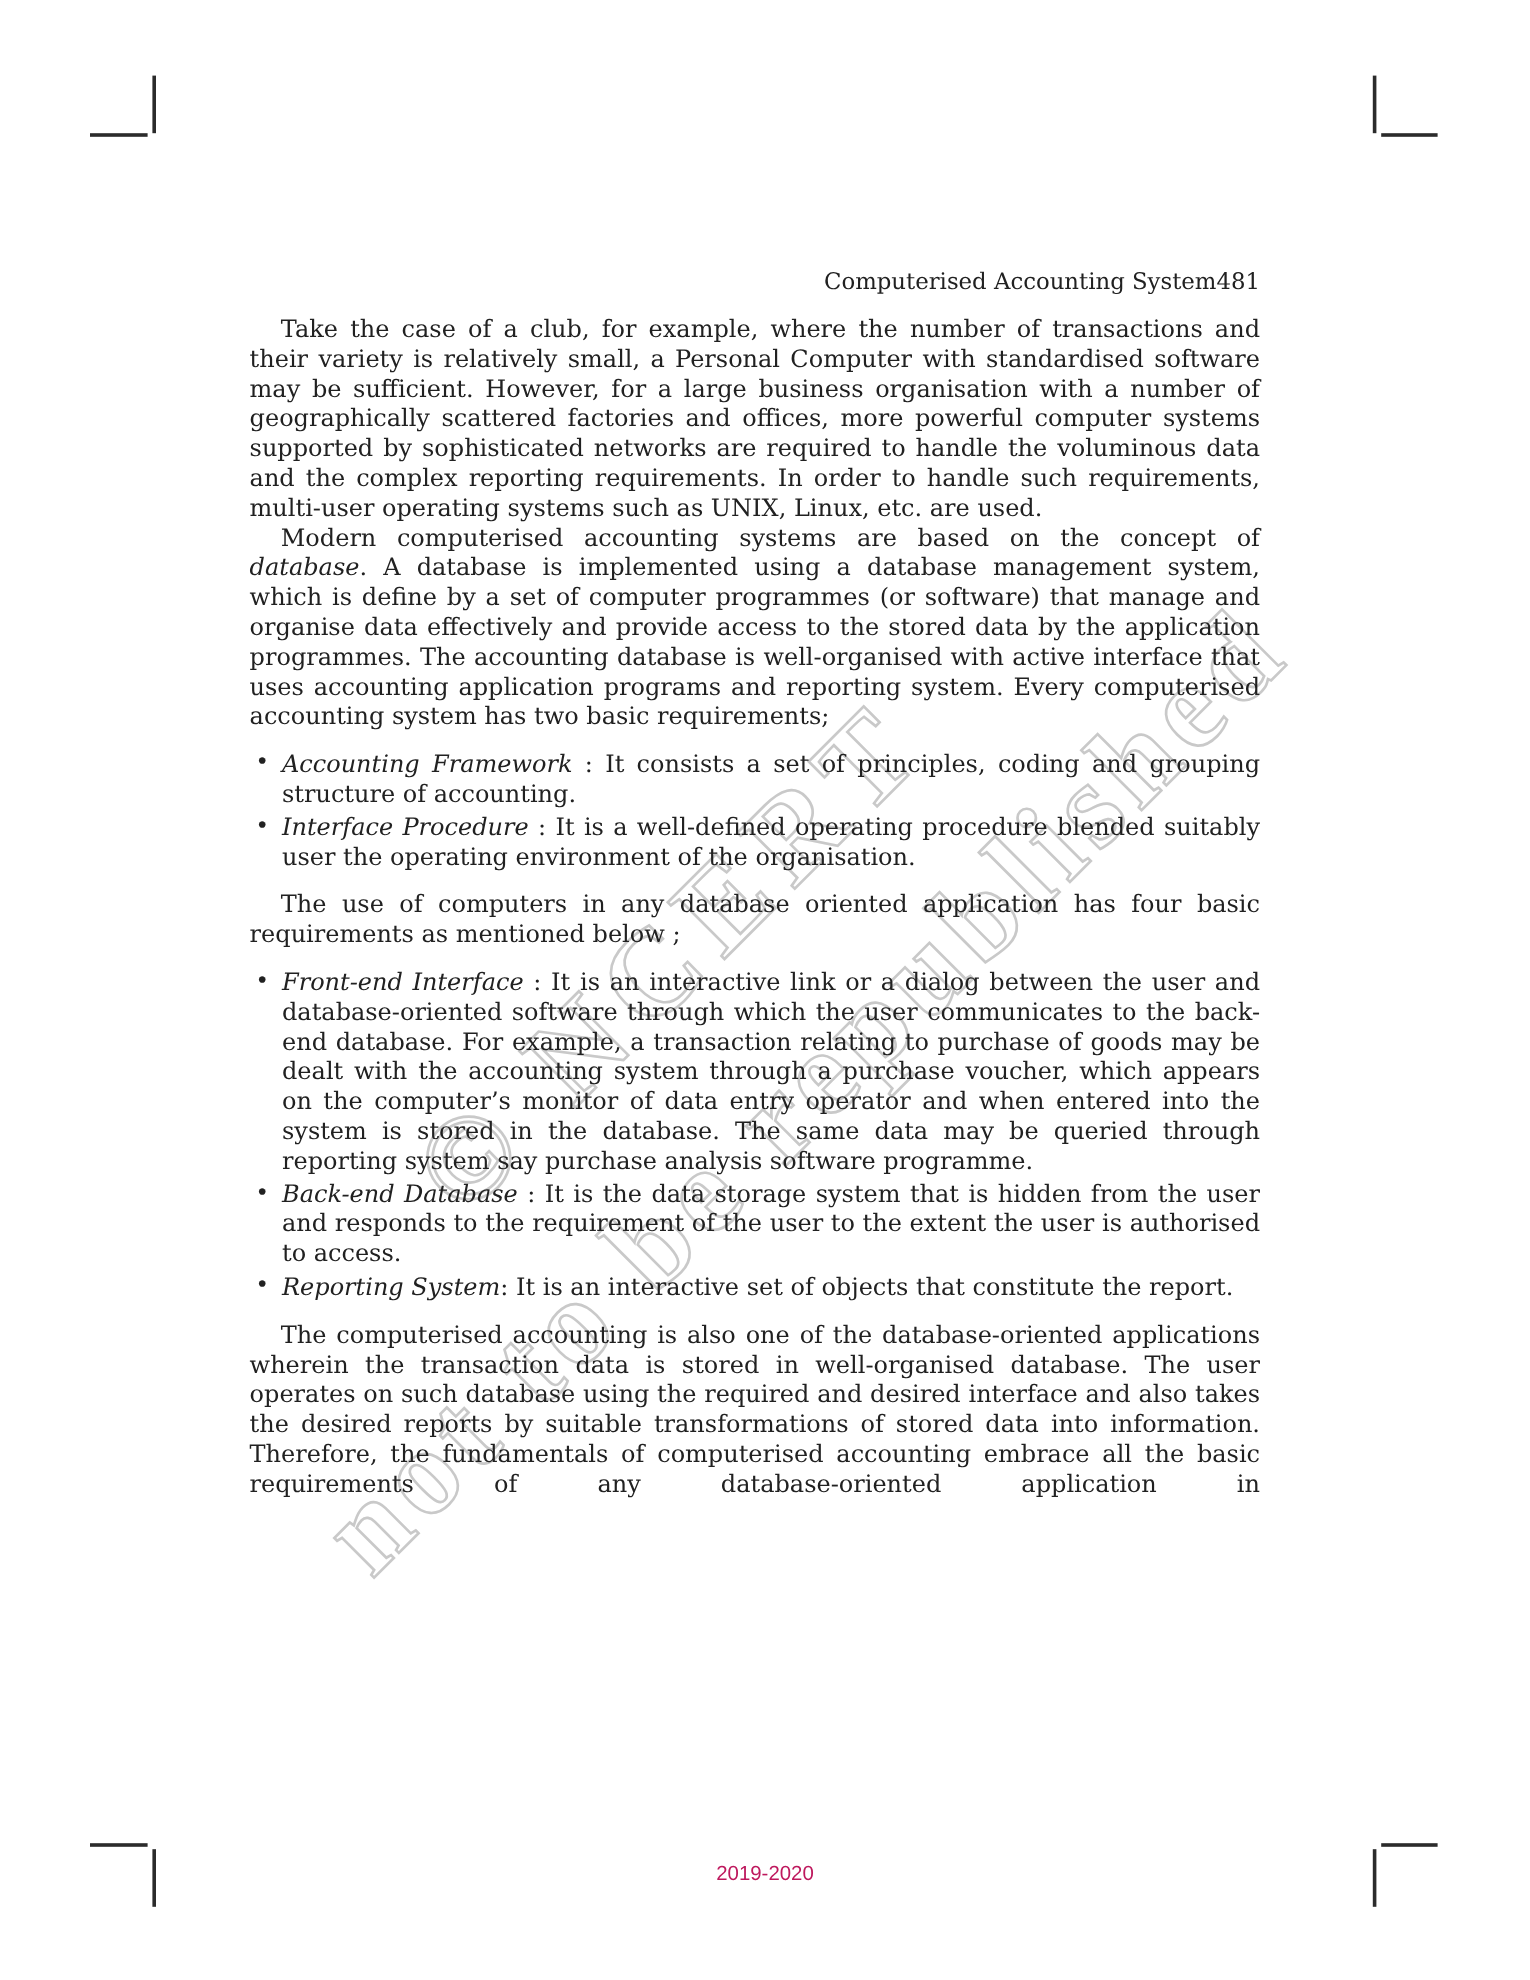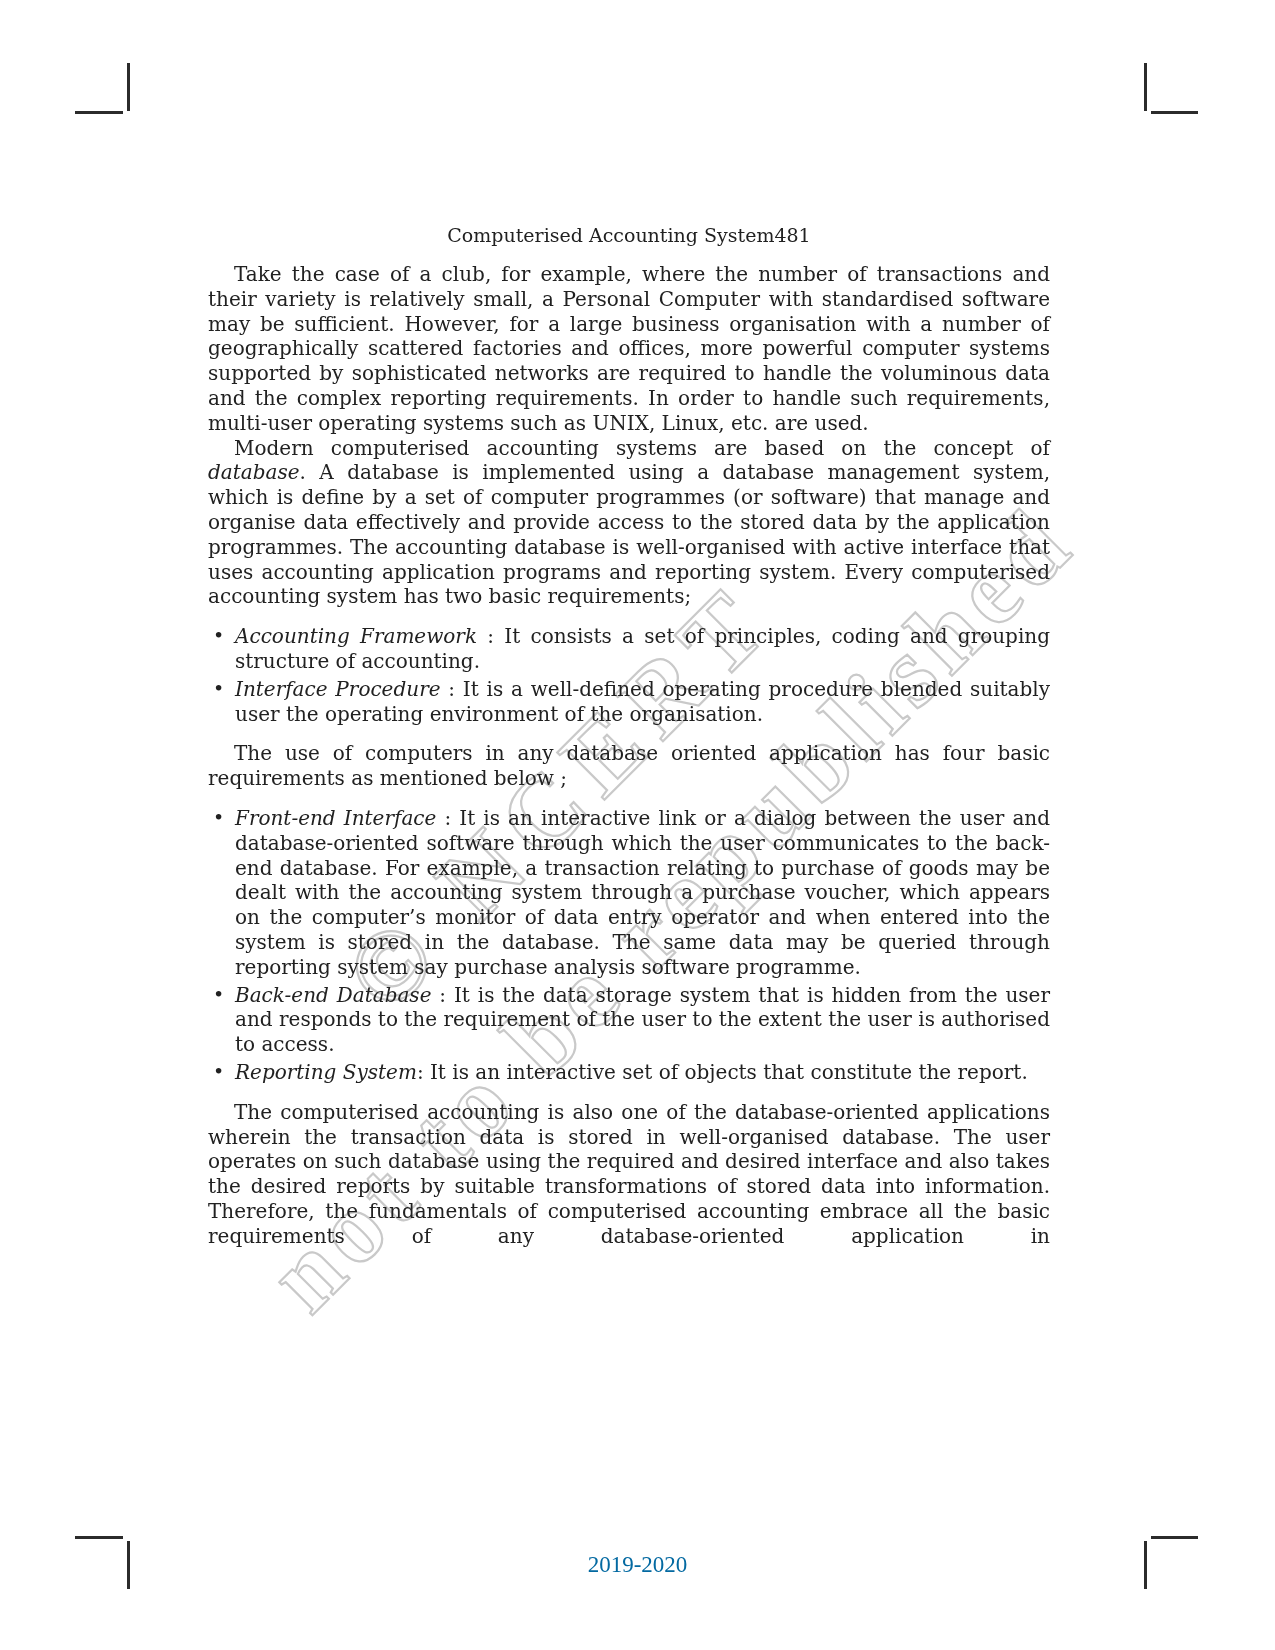--- a/index.html
+++ b/index.html
@@ -32,21 +32,21 @@
   }
   @supports not ((-webkit-text-stroke: 2px #ccc)) {
     .watermark { color:#d8d8d8; }
   }
   .wm-line1 { letter-spacing:14px; }
   .wm-line2 { letter-spacing:8px; }
 
   
   .runhead {
     position:absolute; left:208px; top:224px; width:842px;
-    display:flex; justify-content:center; align-items:baseline;
+    display:flex; justify-content:flex-end; align-items:baseline;
     font-size:19px; z-index:2;
   }
 
   
   .body-col {
     position:absolute; left:208px; top:262px; width:842px;
     font-size:20px; line-height:24.8px; text-align:justify; z-index:1;
   }
   .body-col p.para { margin:0; text-indent:26px; }
   .body-col p.cont { text-align-last:justify; }
@@ -55,22 +55,22 @@
     position:relative; padding-left:27px; margin:3px 0; text-indent:0;
   }
   .body-col li::before {
     content:"\2022"; position:absolute; left:5px; top:-1px; font-size:19px;
   }
   .body-col em { font-style:italic; }
 
   
   .footer {
     position:absolute; left:0; top:1552px; width:1275px;
-    text-align:center; font-family:Liberation Serif, serif;
-    font-size:23px; color:#0369a1; z-index:2;
+    text-align:center; font-family:Liberation Sans, sans-serif;
+    font-size:17px; color:#be185d; z-index:2;
   }
 </style>
 </head>
 <body>
 
 <div class="page">
 
   <div class="mark m-tl-v"></div>
   <div class="mark m-tl-h"></div>
   <div class="mark m-tr-v"></div>

